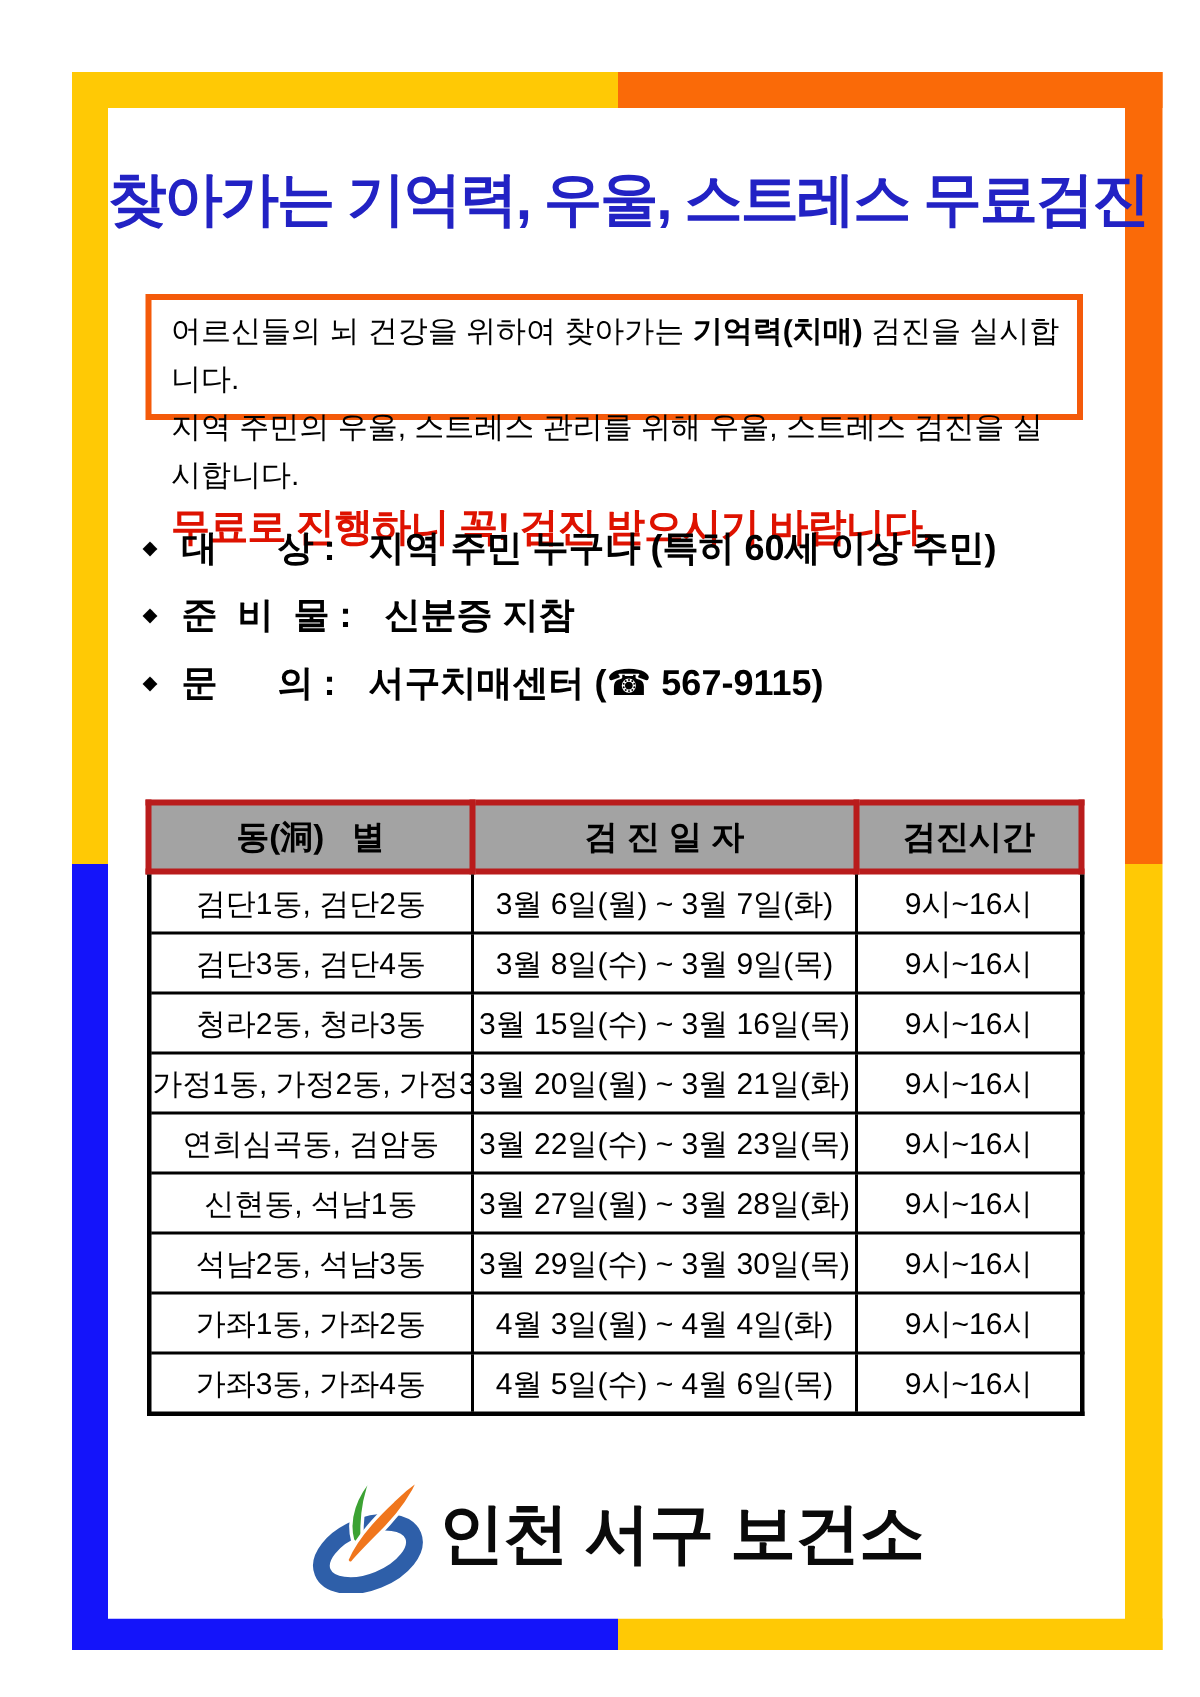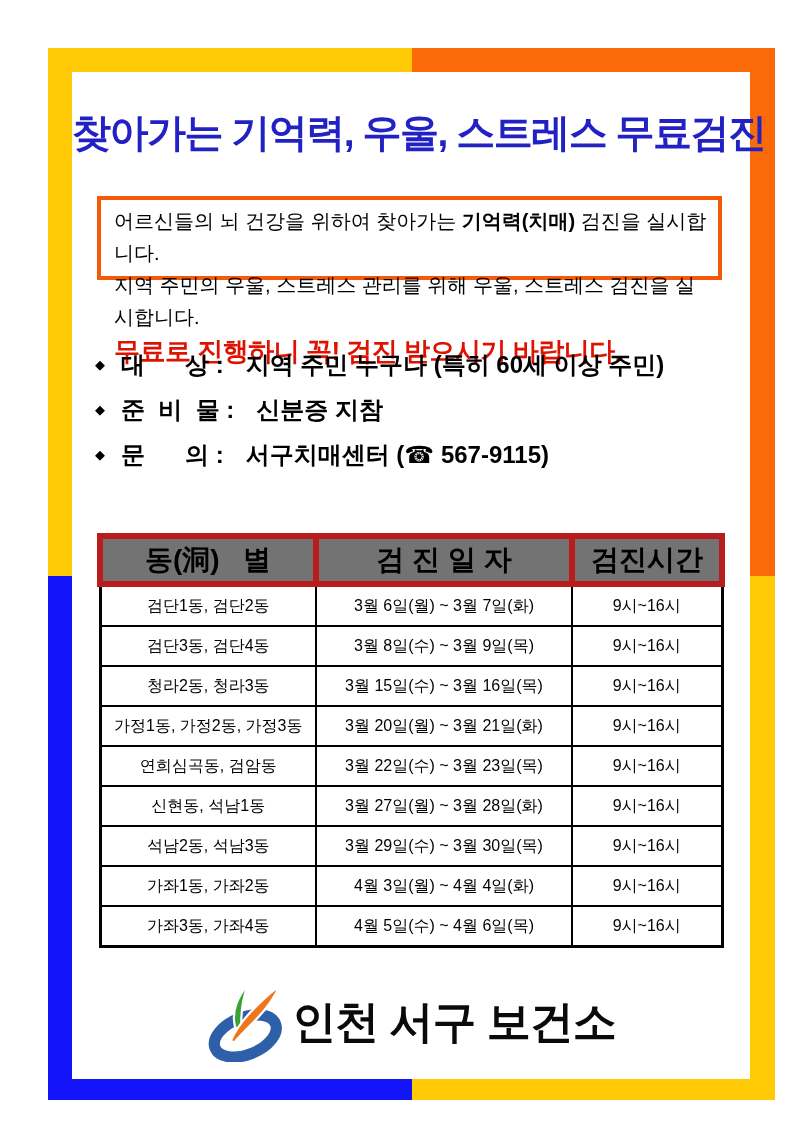--- a/index.html
+++ b/index.html
@@ -30,23 +30,23 @@
   .n3{font-size:26px;line-height:37px;font-weight:bold;color:#DE1200;letter-spacing:-0.5px;}
 
   .bullets{position:absolute;left:23px;top:270px;}
   .bullet-row{display:flex;align-items:center;height:45px;font-size:24px;font-weight:600;color:#000;}
   .diamond{font-size:13px;margin-right:16px;color:#000;}
   .blabel{white-space:pre;}
   .bvalue{margin-left:22px;white-space:pre;}
 
   table.sched{position:absolute;left:25px;top:461px;width:622px;border-collapse:collapse;
               table-layout:fixed;background:#ffffff;border:3px solid #000;}
-  table.sched th{border:6px solid #b91c1c;background:#737373;height:40px;font-size:28px;
+  table.sched th{border:4px solid #b91c1c;background:#a3a3a3;height:40px;font-size:22px;
                  font-weight:bold;text-align:center;white-space:pre;color:#000;}
-  table.sched td{border:2px solid #000;height:36px;font-size:16px;text-align:center;
+  table.sched td{border:2px solid #000;height:36px;font-size:20px;text-align:center;
                  color:#000;white-space:nowrap;overflow:hidden;margin-top:40px;}
   td.small{font-size:17px;}
   .c1{width:216px;}.c2{width:256px;}.c3{width:150px;}
 
   .footer{position:absolute;left:0;top:905px;width:678px;height:90px;display:flex;
           align-items:center;justify-content:center;}
   .org{font-size:44px;font-weight:900;color:#0a0a0a;letter-spacing:-1px;white-space:nowrap;}
 </style>
 </head>
 <body>

